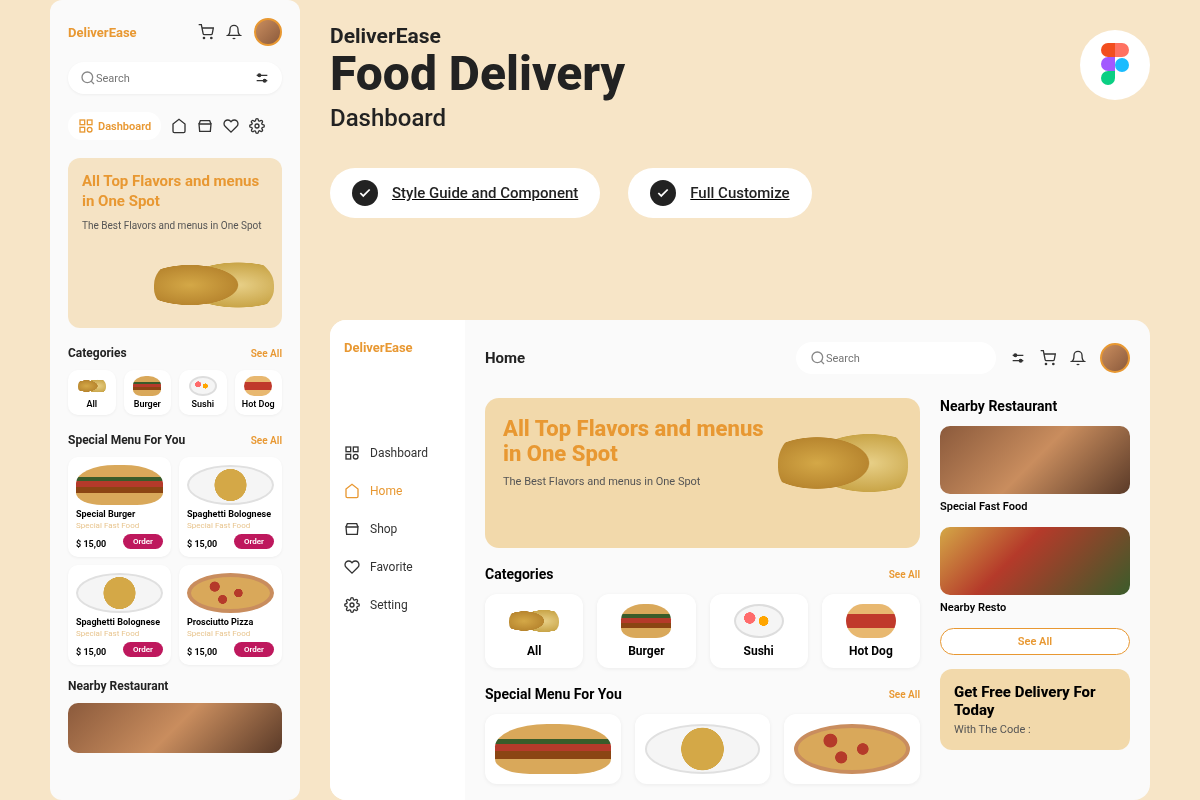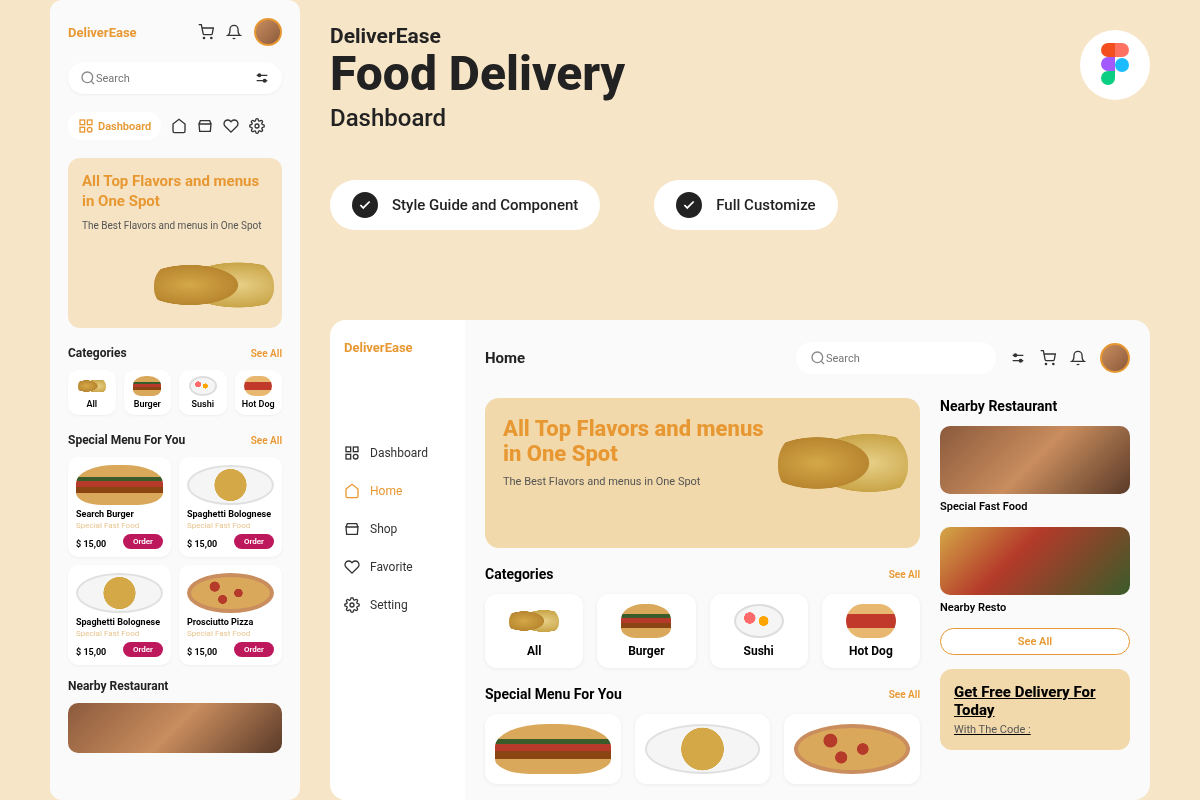--- a/index.html
+++ b/index.html
@@ -37,21 +37,21 @@
 .lp-menu-btn { background: #be185d; color: #fff; font-size: 8px; font-weight: 600; padding: 3px 10px; border-radius: 10px; border: none; cursor: pointer; }
 
 
 .hero-text { position: absolute; left: 330px; top: 24px; }
 .hero-brand { font-size: 21px; font-weight: 700; color: #222; margin-bottom: 2px; }
 .hero-title { font-size: 48px; font-weight: 800; color: #222; line-height: 1; margin-bottom: 6px; }
 .hero-sub { font-size: 24px; font-weight: 500; color: #222; }
 
 .figma-badge { position: absolute; right: 50px; top: 30px; width: 70px; height: 70px; background: #fff; border-radius: 50%; display: flex; align-items: center; justify-content: center; }
 
-.feature-pills { position: absolute; left: 330px; top: 180px; display: grid; grid-template-columns: auto auto; gap: 14px 54px; }
+.feature-pills { position: absolute; left: 330px; top: 168px; display: grid; grid-template-columns: auto auto; gap: 14px 28px; text-decoration: underline; }
 .pill { background: #fff; border-radius: 26px; padding: 12px 22px; display: flex; align-items: center; gap: 14px; font-size: 15px; font-weight: 500; color: #222; }
 .pill-check { width: 26px; height: 26px; border-radius: 50%; background: #222; display: flex; align-items: center; justify-content: center; }
 
 
 .dash { position: absolute; left: 330px; top: 320px; width: 820px; height: 480px; background: #fafafa; border-radius: 16px; overflow: hidden; display: flex; }
 .dash-side { width: 135px; background: #fff; padding: 20px 14px; }
 .dash-brand { color: #e89832; font-weight: 700; font-size: 13px; margin-bottom: 90px; }
 .dash-nav { display: flex; flex-direction: column; gap: 22px; }
 .dash-nav-item { display: flex; align-items: center; gap: 10px; font-size: 12px; color: #333; cursor: pointer; }
 .dash-nav-item.active { color: #e89832; }
@@ -76,21 +76,21 @@
 .dash-cat-img { width: 50px; height: 34px; margin: 0 auto 6px; }
 .dash-cat-label { font-size: 12px; font-weight: 700; }
 .dash-menu-grid { display: flex; gap: 14px; }
 .dash-menu-card { background: #fff; border-radius: 12px; padding: 10px; flex: 1; box-shadow: 0 1px 4px rgba(0,0,0,0.06); }
 .dash-menu-img { width: 100%; height: 50px; }
 .dash-nearby-title { font-weight: 700; font-size: 14px; margin-bottom: 12px; }
 .dash-resto { margin-bottom: 14px; }
 .dash-resto-img { width: 100%; height: 68px; border-radius: 10px; margin-bottom: 6px; }
 .dash-resto-name { font-size: 11px; font-weight: 600; }
 .dash-resto-btn { width: 100%; border: 1.5px solid #e89832; color: #e89832; background: #fff; border-radius: 18px; padding: 6px; font-size: 11px; font-weight: 600; cursor: pointer; }
-.dash-promo { background: #f2d9ab; border-radius: 12px; padding: 14px; margin-top: 14px; text-decoration: underline; }
+.dash-promo { background: #f2d9ab; border-radius: 12px; padding: 14px; margin-top: 14px; }
 .dash-promo-title { font-weight: 800; font-size: 15px; line-height: 1.2; }
 .dash-promo-sub { font-size: 11px; color: #555; margin-top: 4px; }
 
 
 .food-taco { background: radial-gradient(ellipse at 30% 50%, #d4a847 0%, #b8862f 40%, transparent 41%), radial-gradient(ellipse at 70% 50%, #e8d088 0%, #c9a548 45%, transparent 46%); border-radius: 50% 50% 45% 45%; }
 .food-burger { background: linear-gradient(#d9a85a 0 30%, #3a5c2a 30% 40%, #b53a2a 40% 55%, #8b4513 55% 70%, #d9a85a 70% 100%); border-radius: 45% 45% 30% 30%; }
 .food-sushi { background: radial-gradient(circle at 30% 40%, #ff6b6b 0 15%, transparent 16%), radial-gradient(circle at 60% 50%, #ffa500 0 15%, transparent 16%), #f5f5f5; border-radius: 50%; border: 2px solid #ddd; }
 .food-hotdog { background: linear-gradient(#e8b870 0 30%, #c0392b 30% 70%, #e8b870 70% 100%); border-radius: 40px; }
 .food-pasta { background: radial-gradient(circle at 50% 50%, #d4a847 0 35%, #f5f5f5 36% 100%); border-radius: 50%; border: 2px solid #e0e0e0; }
 .food-pizza { background: radial-gradient(circle at 30% 30%, #b53a2a 0 8%, transparent 9%), radial-gradient(circle at 60% 50%, #b53a2a 0 8%, transparent 9%), radial-gradient(circle at 40% 70%, #b53a2a 0 8%, transparent 9%), #d9a85a; border-radius: 50%; border: 4px solid #c98d5e; }
@@ -202,21 +202,21 @@
         <div class="lp-cat-label">Hot Dog</div>
       </div>
   </div>
   <div class="lp-section-head">
     <div class="lp-section-title">Special Menu For You</div>
     <div class="lp-see-all">See All</div>
   </div>
   <div class="lp-menu-grid">
     <div class="lp-menu-card">
         <div class="lp-menu-img food-burger"></div>
-        <div class="lp-menu-name">Search Burger</div>
+        <div class="lp-menu-name">Special Burger</div>
         <div class="lp-menu-cat">Special Fast Food</div>
         <div class="lp-menu-row">
           <span class="lp-menu-price">$ 15,00</span>
           <button class="lp-menu-btn">Order</button>
         </div>
       </div>
     <div class="lp-menu-card">
         <div class="lp-menu-img food-pasta"></div>
         <div class="lp-menu-name">Spaghetti Bolognese</div>
         <div class="lp-menu-cat">Special Fast Food</div>

